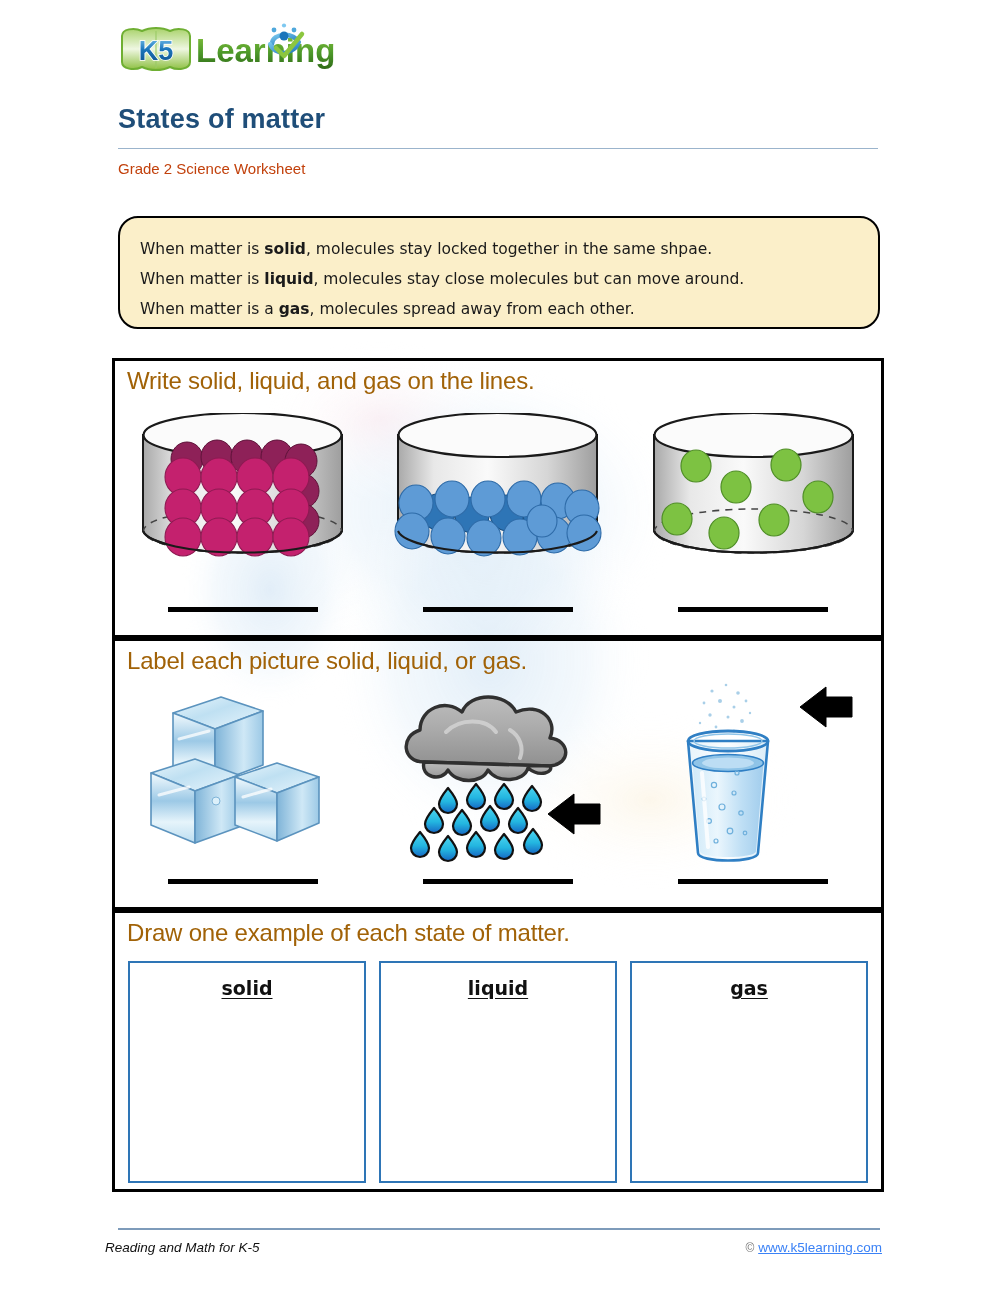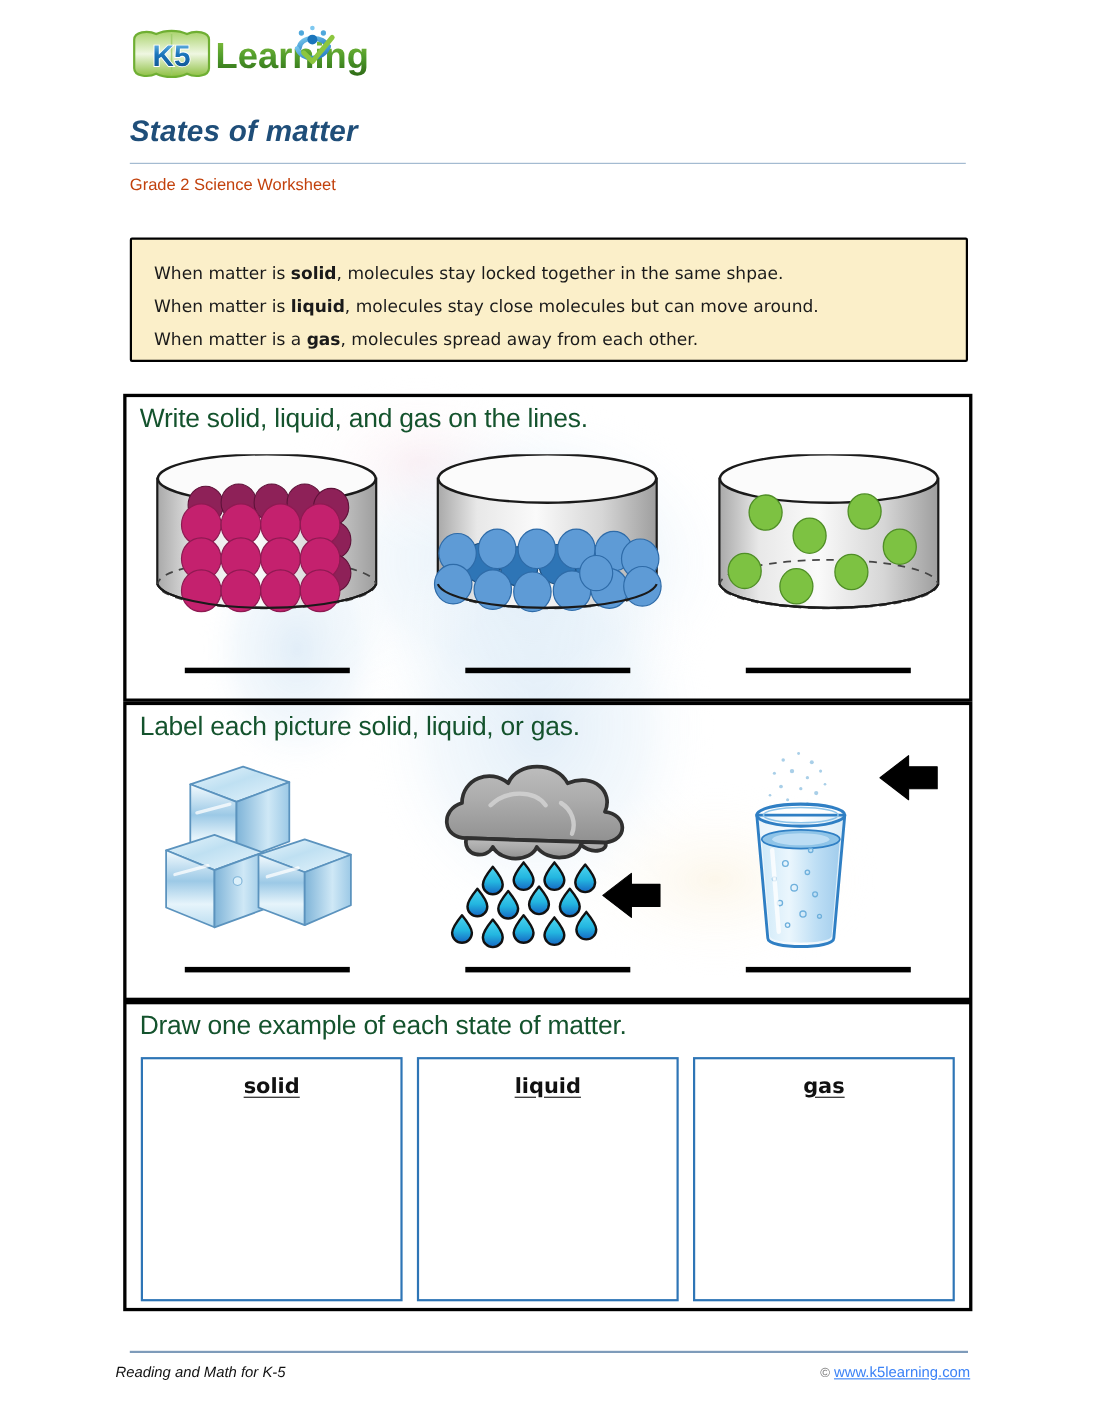--- a/index.html
+++ b/index.html
@@ -40,21 +40,20 @@
 
   
   .title {
     position: absolute;
     left: 118px; top: 104px;
     font-size: 27px;
     font-weight: bold;
     color: #1F4E79;
     letter-spacing: .2px;
     z-index: 3;
-    font-style: italic;
   }
   .title-rule {
     position: absolute;
     left: 118px; top: 148px;
     width: 760px; height: 1px;
     background: #9BB4CC;
     z-index: 3;
   }
   .subtitle {
     position: absolute;
@@ -64,21 +63,21 @@
     z-index: 3;
   }
 
   
   .info-box {
     position: absolute;
     left: 118px; top: 216px;
     width: 762px; height: 113px;
     background: #FBEFC9;
     border: 2.5px solid #000;
-    border-radius: 2px;
+    border-radius: 20px;
     padding: 16px 20px 0 20px;
     z-index: 3;
   }
   .info-line {
     font-family: "DejaVu Sans", sans-serif;
     font-size: 15.5px;
     color: #1a1a1a;
     line-height: 30px;
     white-space: nowrap;
   }
@@ -92,21 +91,21 @@
     border: 3px solid #000;
     background: transparent;
     z-index: 3;
   }
   #ex1 { top: 358px;  height: 280px; }
   #ex2 { top: 638px;  height: 272px; }
   #ex3 { top: 910px;  height: 282px; }
 
   .ex-prompt {
     font-size: 24px;
-    color: #14532d;
+    color: #a16207;
     padding: 6px 0 0 12px;
     letter-spacing: -0.2px;
     white-space: nowrap;
   }
 
   
   .cyl-row {
     position: absolute;
     left: 0; top: 52px;
     width: 100%;

